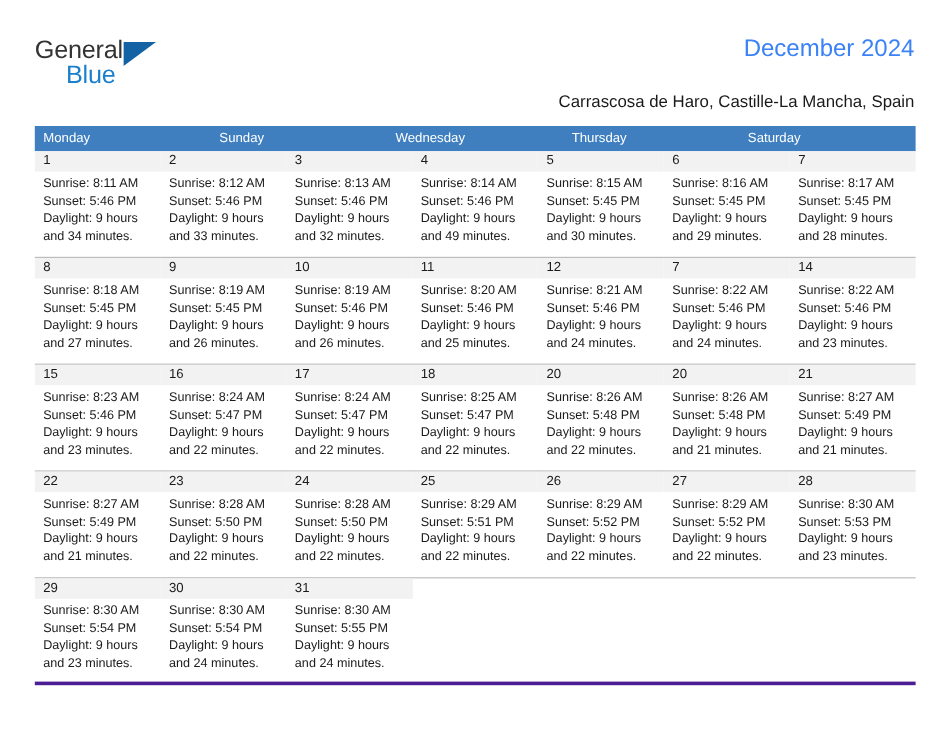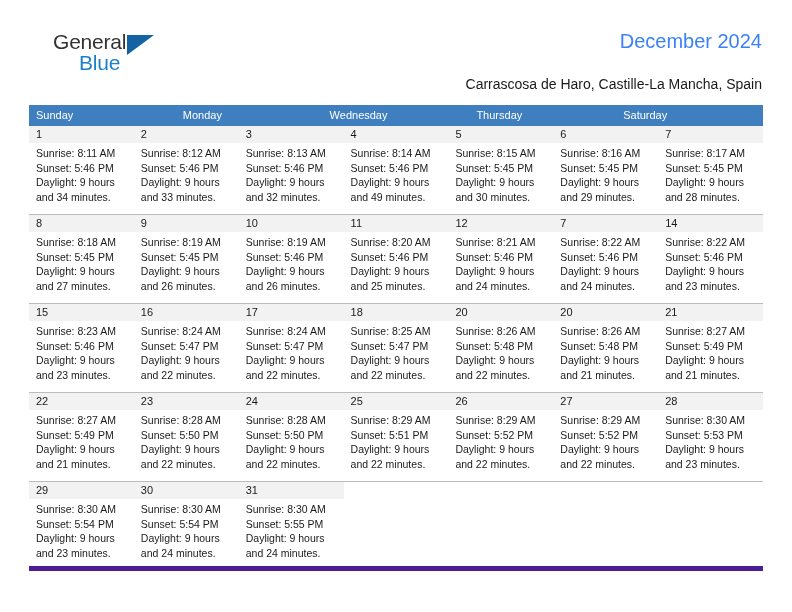--- a/index.html
+++ b/index.html
@@ -29,21 +29,20 @@
     top: 24px;
     right: 30px;
     height: 72px;
   }
   .brand {
     position: absolute;
     left: 0;
     top: 6px;
     width: 115px;
     height: 52px;
-    margin-left: 24px;
   }
   .brand-general {
     position: absolute;
     left: 0;
     top: 0;
     font-size: 21px;
     letter-spacing: -0.2px;
     color: #333333;
     font-family: "Liberation Sans", sans-serif;
   }
@@ -111,21 +110,21 @@
     overflow: hidden;
   }
 
   .week-row {
     display: flex;
     border-bottom: 1px solid #bcbcbc;
     height: 89px;
     box-sizing: border-box;
   }
   .week-row.last {
-    border-bottom: 5px solid #4c1d95;
+    border-bottom: 3px solid #4c1d95;
   }
   .day-cell {
     flex: 1 1 0;
     min-width: 0;
     box-sizing: border-box;
     position: relative;
   }
   .day-num {
     background: #f2f2f2;
     height: 17px;
@@ -164,22 +163,22 @@
     <div class="title-wrap">
       <div class="cal-title">December 2024</div>
       <div class="cal-subtitle">Carrascosa de Haro, Castille-La Mancha, Spain</div>
     </div>
 
   </div>
 
   <div class="calendar">
 
     <div class="weekday-row">
+      <div class="weekday">Monday</div>
       <div class="weekday">Sunday</div>
-      <div class="weekday">Monday</div>
       <div class="weekday">Wednesday</div>
       <div class="weekday">Thursday</div>
       <div class="weekday">Saturday</div>
     </div>
 
     <div id="weeks-container">
         <div class="week-row">
           <div class="day-cell">
             <div class="day-num">1</div>
             <div class="day-info">

